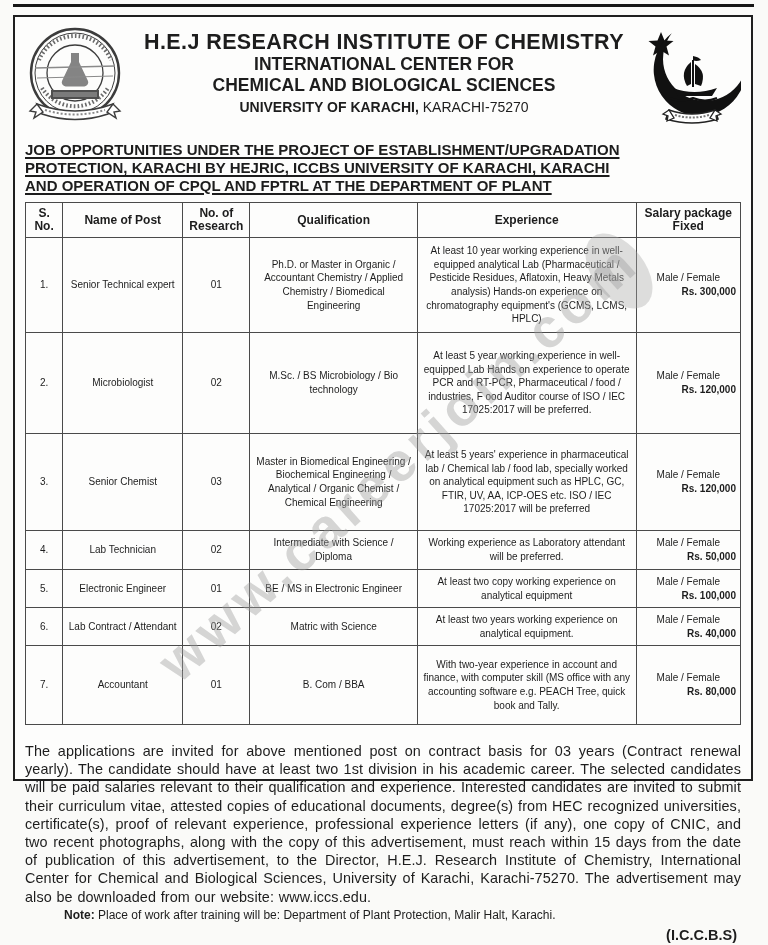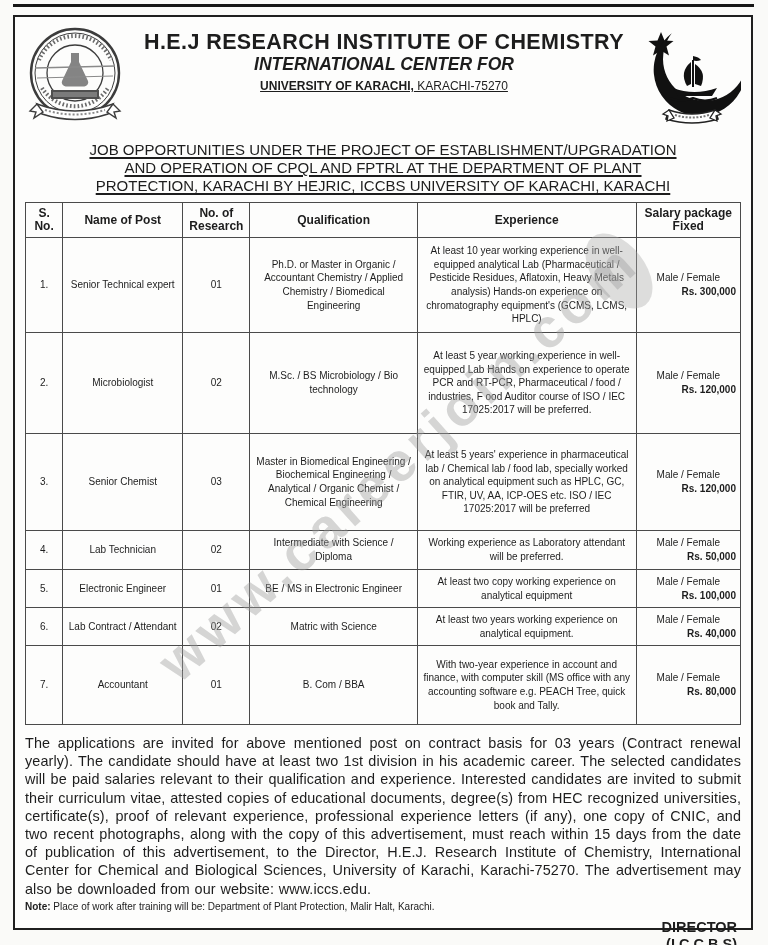--- a/index.html
+++ b/index.html
@@ -4,54 +4,54 @@
 <style>
   html,body{margin:0;padding:0;}
   body{
     width:768px;height:945px;position:relative;overflow:hidden;
     background:#fafaf8;color:#1d1d1d;
     font-family:"Liberation Sans","DejaVu Sans",sans-serif;
     -webkit-font-smoothing:antialiased;
   }
   .top-rule{position:absolute;left:13px;top:4px;width:741px;height:3px;background:#161616;}
   .ad{
-    position:absolute;left:13px;top:15px;width:740px;height:915px;
+    position:absolute;left:13px;top:15px;width:740px;height:766px;
     box-sizing:border-box;border:2px solid #1f1f1f;background:#fdfdfc;
     padding:9px 10px 0 10px;
   }
   
   .hdr{display:flex;align-items:flex-start;}
   .hdr-logo{flex:0 0 auto;}
   .hdr-center{flex:1 1 auto;text-align:center;padding-top:5px;}
   .hdr-l1{font-size:21.5px;font-weight:bold;letter-spacing:.4px;line-height:23px;}
-  .hdr-l2,.hdr-l3{font-size:17.5px;font-weight:bold;line-height:21px;font-style:italic;}
-  .hdr-l4{font-size:12px;line-height:22px;text-decoration:underline;}
+  .hdr-l2,.hdr-l3{font-size:17.5px;font-weight:bold;line-height:21px;}
+  .hdr-l4{font-size:14px;line-height:22px;}
   .hdr-l4 .b{font-weight:bold;}
   
-  .title{margin-top:9px;text-align:center;font-weight:normal;font-size:15px;line-height:18px;}
+  .title{margin-top:9px;font-weight:bold;font-size:15px;line-height:18px;}
   .title div{text-decoration:underline;text-decoration-thickness:2px;text-underline-offset:2px;}
   
   table{width:100%;border-collapse:collapse;margin-top:7px;table-layout:fixed;}
   th,td{border:1px solid #4a4a4a;text-align:center;vertical-align:middle;
         padding:2px 4px;font-size:10px;line-height:13.6px;word-wrap:break-word;}
   th{font-weight:bold;font-size:12px;line-height:13px;height:30px;}
   col.c-sno{width:5.2%;} col.c-post{width:16.8%;} col.c-vac{width:9.4%;}
   col.c-qual{width:23.4%;} col.c-exp{width:30.6%;} col.c-sal{width:14.6%;}
   tbody tr:nth-child(1){height:95px;}
   tbody tr:nth-child(2){height:101px;}
   tbody tr:nth-child(3){height:97px;}
   tbody tr:nth-child(4){height:39px;}
   tbody tr:nth-child(5){height:38px;}
   tbody tr:nth-child(6){height:38px;}
   tbody tr:nth-child(7){height:79px;}
   .salary-amount{font-weight:bold;text-align:right;}
   
-  .body-text{margin-top:9px;font-size:14.4px;line-height:18.2px;text-align:justify;
+  .body-text{margin-top:17px;font-size:14.4px;line-height:18.2px;text-align:justify;
              letter-spacing:.1px;word-spacing:.6px;}
-  .note-line{font-size:10px;line-height:18.2px;margin-top:0;}
+  .note-line{font-size:12px;line-height:18.2px;margin-top:0;margin-left:39px;}
   .note-line .b{font-weight:bold;}
   .sig{margin-top:3px;text-align:right;font-weight:bold;font-size:14.5px;line-height:17px;padding-right:4px;}
   
   .watermark{
     position:absolute;left:398px;top:462px;
     transform:translate(-50%,-50%) rotate(-42deg);
     font-size:55px;font-weight:bold;letter-spacing:5px;white-space:nowrap;
     color:rgba(158,158,158,.42);pointer-events:none;z-index:5;
   }
   .watermark-blob{
@@ -83,20 +83,21 @@
         <path d="M12,78 q38,14 76,0 l-5,10 q-33,11 -66,0 z" fill="#fff" stroke="#3c3c3c" stroke-width="1.6"></path>
         <path d="M20,84 q30,9 60,0" fill="none" stroke="#8a8a8a" stroke-width="2" stroke-dasharray="2 2"></path>
         <path d="M12,78 l-7,7 6,1 -2,6 9,-6 z" fill="#fff" stroke="#3c3c3c" stroke-width="1.4"></path>
         <path d="M88,78 l7,7 -6,1 2,6 -9,-6 z" fill="#fff" stroke="#3c3c3c" stroke-width="1.4"></path>
       </svg>
     </div>
 
     <div class="hdr-center">
       <div class="hdr-l1">H.E.J RESEARCH INSTITUTE OF CHEMISTRY</div>
       <div class="hdr-l2">INTERNATIONAL CENTER FOR</div>
+      <div class="hdr-l3">CHEMICAL AND BIOLOGICAL SCIENCES</div>
       <div class="hdr-l4"><span class="b">UNIVERSITY OF KARACHI,</span><span> KARACHI-75270</span></div>
     </div>
 
     <div class="hdr-logo">
       <svg width="98" height="100" viewBox="0 0 98 100">
         <polygon points="18,6 21.5,14.5 30.5,15 23.5,20.5 26,29.5 18,24.5 10,29.5 12.5,20.5 5.5,15 14.5,14.5" fill="#111"></polygon>
         <path d="M60,2 a46,46 0 1 0 36,74 a42,42 0 1 1 -36,-74 z" fill="#111" transform="rotate(-38 52 50)"></path>
         <g>
           <path d="M30,62 q21,8 44,0 l-5,8 h-34 z" fill="#111"></path>
           <line x1="50" y1="34" x2="50" y2="61" stroke="#111" stroke-width="2"></line>
@@ -110,22 +111,22 @@
           <path d="M26,84 l-6,4 5,2 -1,5 7,-3 z" fill="#fff" stroke="#222" stroke-width="1.3"></path>
           <path d="M72,84 l6,4 -5,2 1,5 -7,-3 z" fill="#fff" stroke="#222" stroke-width="1.3"></path>
           <path d="M32,89 q17,5 34,0" fill="none" stroke="#777" stroke-width="2" stroke-dasharray="2 1.6"></path>
         </g>
       </svg>
     </div>
   </div>
 
   <div class="title">
     <div>JOB OPPORTUNITIES UNDER THE PROJECT OF ESTABLISHMENT/UPGRADATION</div>
+    <div>PROTECTION, KARACHI BY HEJRIC, ICCBS UNIVERSITY OF KARACHI, KARACHI</div>
     <div>AND OPERATION OF CPQL AND FPTRL AT THE DEPARTMENT OF PLANT</div>
-    <div>PROTECTION, KARACHI BY HEJRIC, ICCBS UNIVERSITY OF KARACHI, KARACHI</div>
   </div>
 
   <table>
     <colgroup>
       <col class="c-sno">
         <col class="c-post">
         <col class="c-vac">
       <col class="c-qual">
         <col class="c-exp">
         <col class="c-sal">
@@ -218,19 +219,18 @@
             <div class="salary-amount">Rs. 80,000</div>
           </td>
         </tr>
       </tbody>
   </table>
 
   <div class="body-text">The applications are invited for above mentioned post on contract basis for 03 years (Contract renewal yearly). The candidate should have at least two 1st division in his academic career. The selected candidates will be paid salaries relevant to their qualification and experience. Interested candidates are invited to submit their curriculum vitae, attested copies of educational documents, degree(s) from HEC recognized universities, certificate(s), proof of relevant experience, professional experience letters (if any), one copy of CNIC, and two recent photographs, along with the copy of this advertisement, must reach within 15 days from the date of publication of this advertisement, to the Director, H.E.J. Research Institute of Chemistry, International Center for Chemical and Biological Sciences, University of Karachi, Karachi-75270. The advertisement may also be downloaded from our website: www.iccs.edu.</div>
   <div class="note-line"><span class="b">Note:</span><span> Place of work after training will be: Department of Plant Protection, Malir Halt, Karachi.</span></div>
 
   <div class="sig">
-    <div>DIRECTOR</div>
     <div>(I.C.C.B.S)</div>
   </div>
 </div>
 
 <div class="watermark-blob"></div>
 <div class="watermark">www.careerjoin.com</div>
 
 </body></html>

